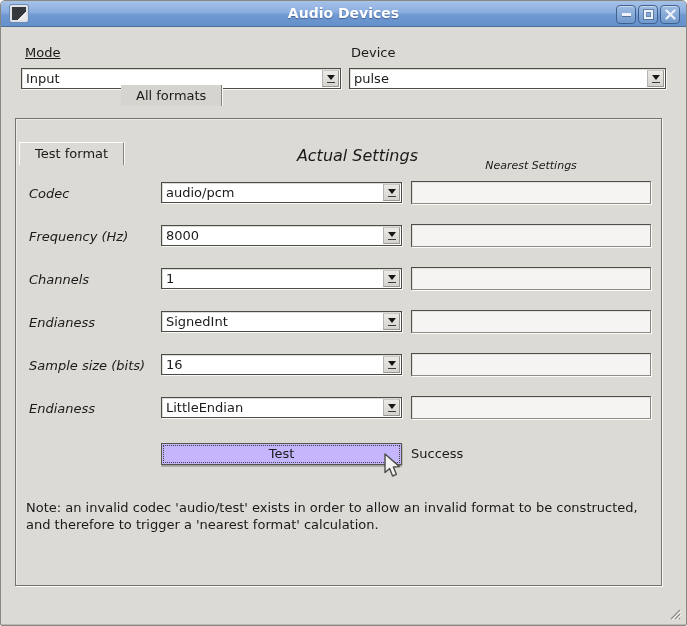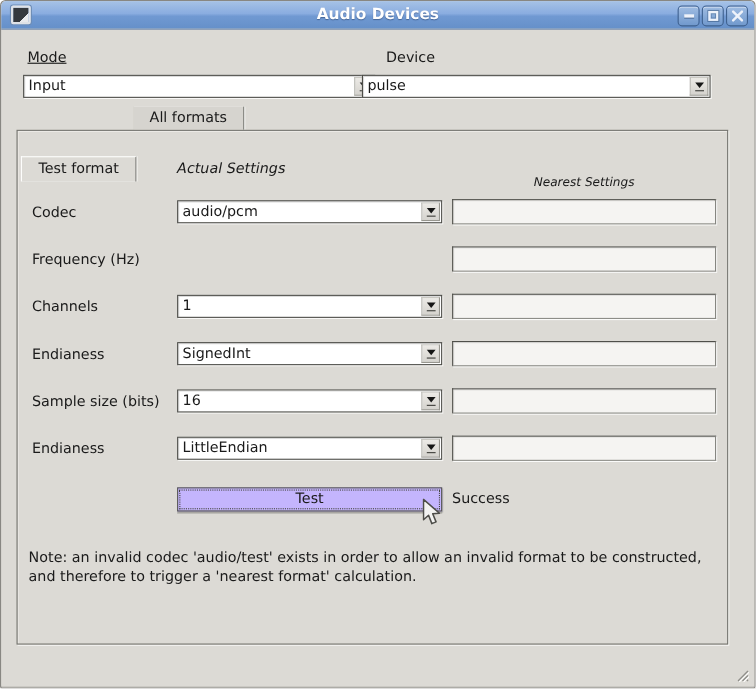--- a/index.html
+++ b/index.html
@@ -56,53 +56,53 @@
   }
   .cbtn{
     position:absolute;right:1px;top:1px;bottom:1px;width:17px;
     background:linear-gradient(#eceae6,#d5d3ce);
     border:1px solid #97968f;border-top-color:#c9c8c2;border-left-color:#b5b4ae;
     display:flex;flex-direction:column;align-items:center;justify-content:center;gap:2px;
   }
   .tri{width:0;height:0;border-left:4px solid transparent;border-right:4px solid transparent;border-top:5px solid #161616;}
   .tribar{width:8px;height:1px;background:#3c3c38;}
   .combo-mode{left:20px;top:67px;width:320px;}
-  .combo-device{left:328px;top:67px;width:317px;}
+  .combo-device{left:348px;top:67px;width:317px;}
   
   .tab{
     position:absolute;line-height:22px;padding:0 15px;
     border-right:1px solid #84847f;box-shadow:1px 0 0 #f9f9f7;
     cursor:default;
   }
   .tab-active{
     left:18px;top:95px;height:23px;background:#dcdad5;z-index:2;
     border-top:1px solid #fdfdfc;border-left:1px solid #fdfdfc;margin-top:46px;
   }
   .tab-inactive{
-    left:120px;top:96px;height:21px;background:#d6d4cf;
+    left:120px;top:84px;height:21px;background:#d6d4cf;
   }
   
   .tabframe{
     position:absolute;left:14px;top:117px;width:647px;height:468px;
     border:1px solid #74746f;
     box-shadow:1px 1px 0 #fafaf8,inset 1px 1px 0 #eceae6;
     background:#dcdad5;
   }
   
   .h-actual{
-    position:absolute;left:160px;width:241px;top:145px;text-align:left;
-    font-style:italic;font-size:13px;
+    position:absolute;left:176px;width:241px;top:145px;text-align:right;
+    font-style:italic;font-size:16px;
   }
   .h-nearest{
     position:absolute;left:410px;width:240px;top:147px;text-align:center;
     font-style:italic;font-size:11px;margin-top:11px;
   }
   
   .frow{position:absolute;left:0;width:687px;height:23px;}
-  .flabel{position:absolute;left:28px;top:2px;line-height:21px;}
+  .flabel{position:absolute;left:28px;top:2px;line-height:21px;font-style:italic;}
   .fcombo{left:160px;top:1px;width:241px;}
   .nearest{
     position:absolute;left:410px;top:0;width:240px;height:23px;
     background:#f5f4f2;
     border:1px solid #4f4f4a;border-bottom-color:#8d8d88;border-right-color:#86868１;
     border-right-color:#868681;
     box-shadow:1px 1px 0 #fbfbfa,inset 1px 1px 0 rgba(0,0,0,.08);
   }
   
   .test-btn{
@@ -175,20 +175,27 @@
       <span class="cbtn">
           <i class="tri"></i>
           <i class="tribar"></i>
         </span>
     </div>
     <div class="nearest"></div>
   </div>
 
   <div class="frow" style="top:223px">
     <span class="flabel">Frequency (Hz)</span>
+    <div class="combo fcombo">
+      <span class="cval">8000</span>
+      <span class="cbtn">
+          <i class="tri"></i>
+          <i class="tribar"></i>
+        </span>
+    </div>
     <div class="nearest"></div>
   </div>
 
   <div class="frow" style="top:266px">
     <span class="flabel">Channels</span>
     <div class="combo fcombo">
       <span class="cval">1</span>
       <span class="cbtn">
           <i class="tri"></i>
           <i class="tribar"></i>

